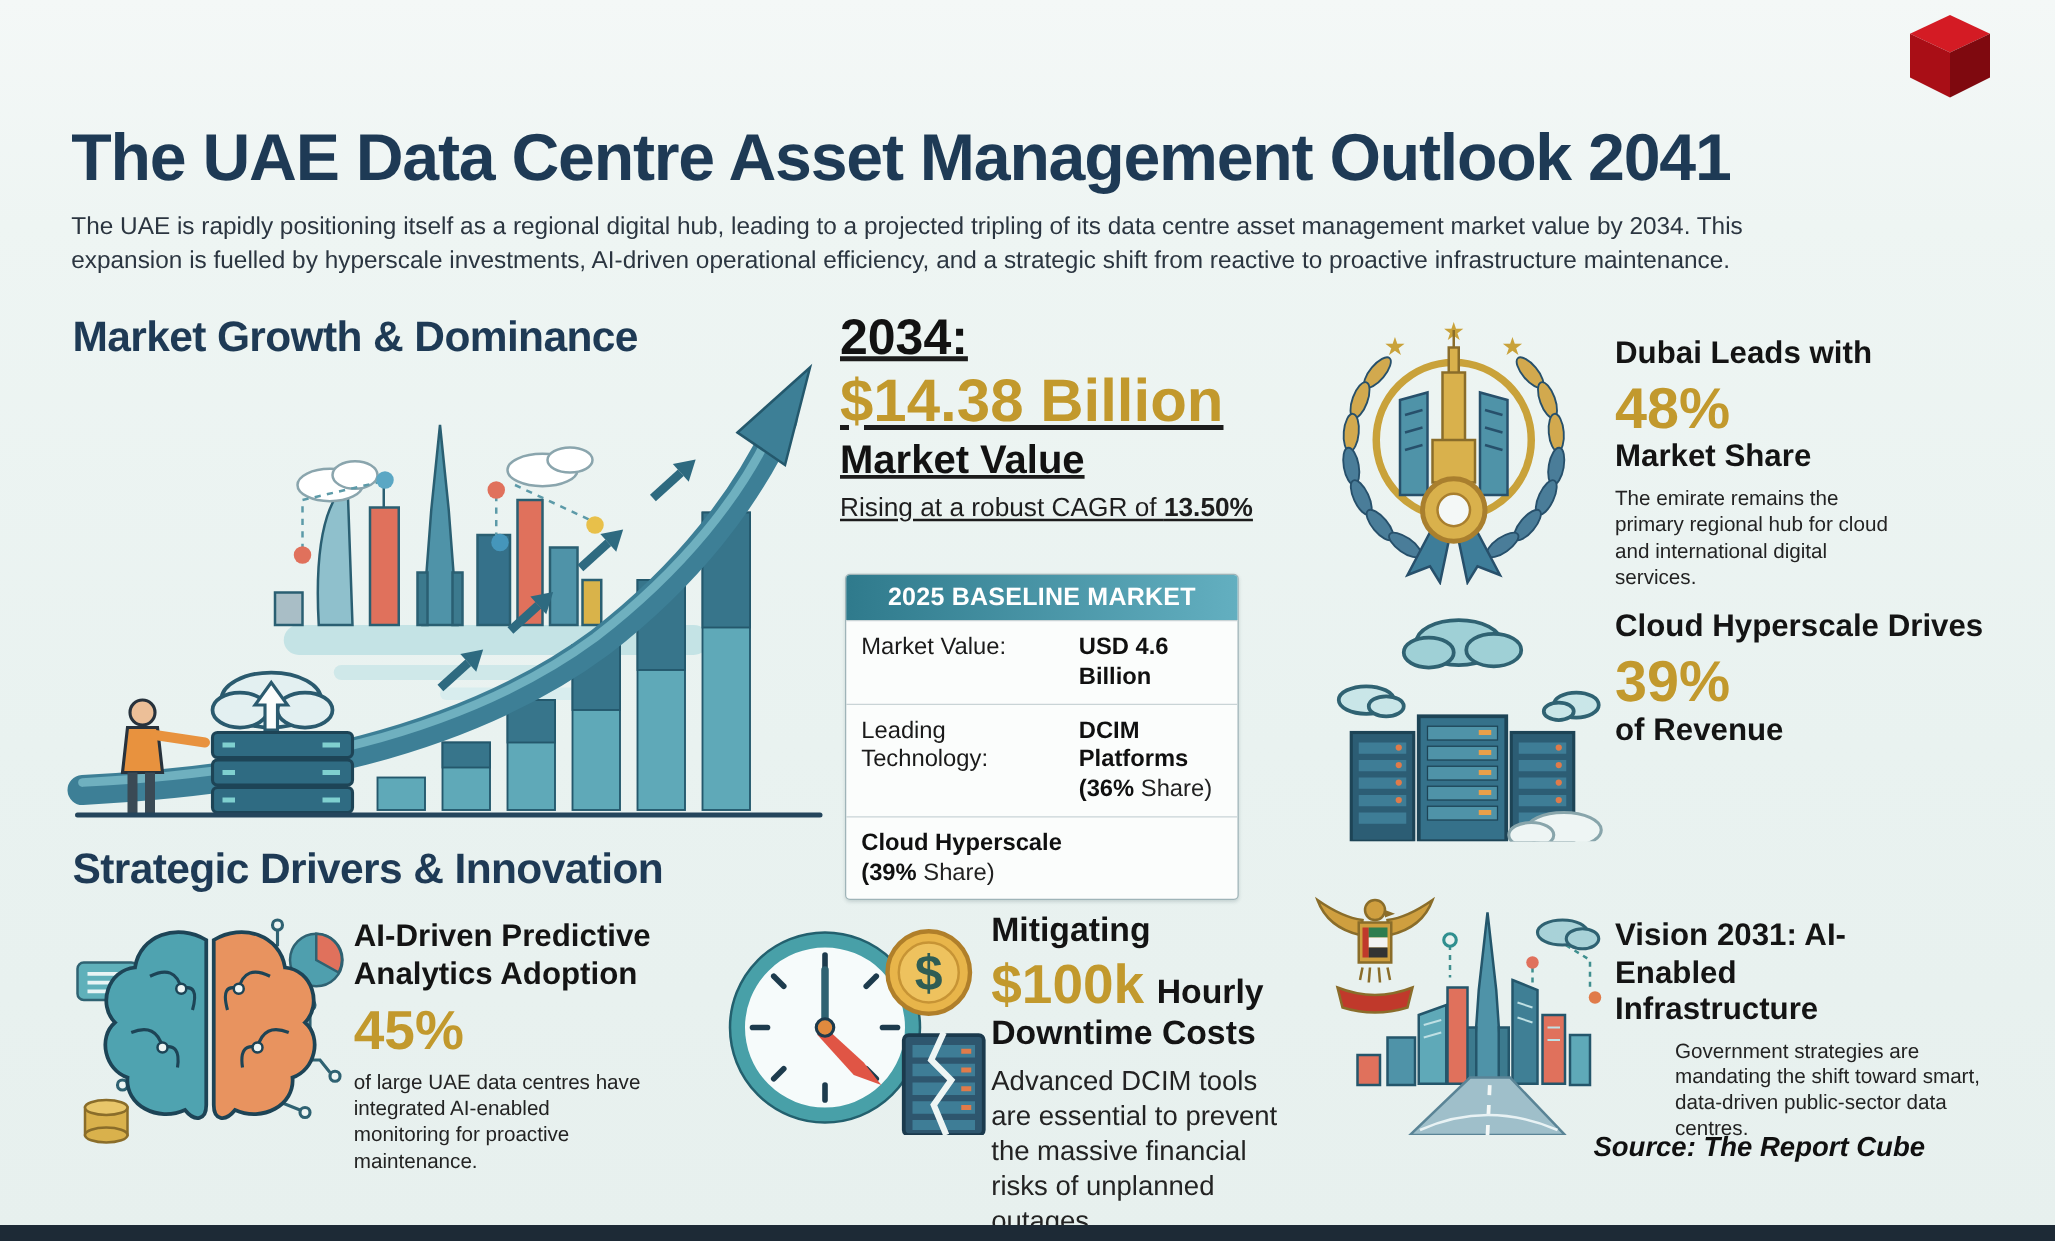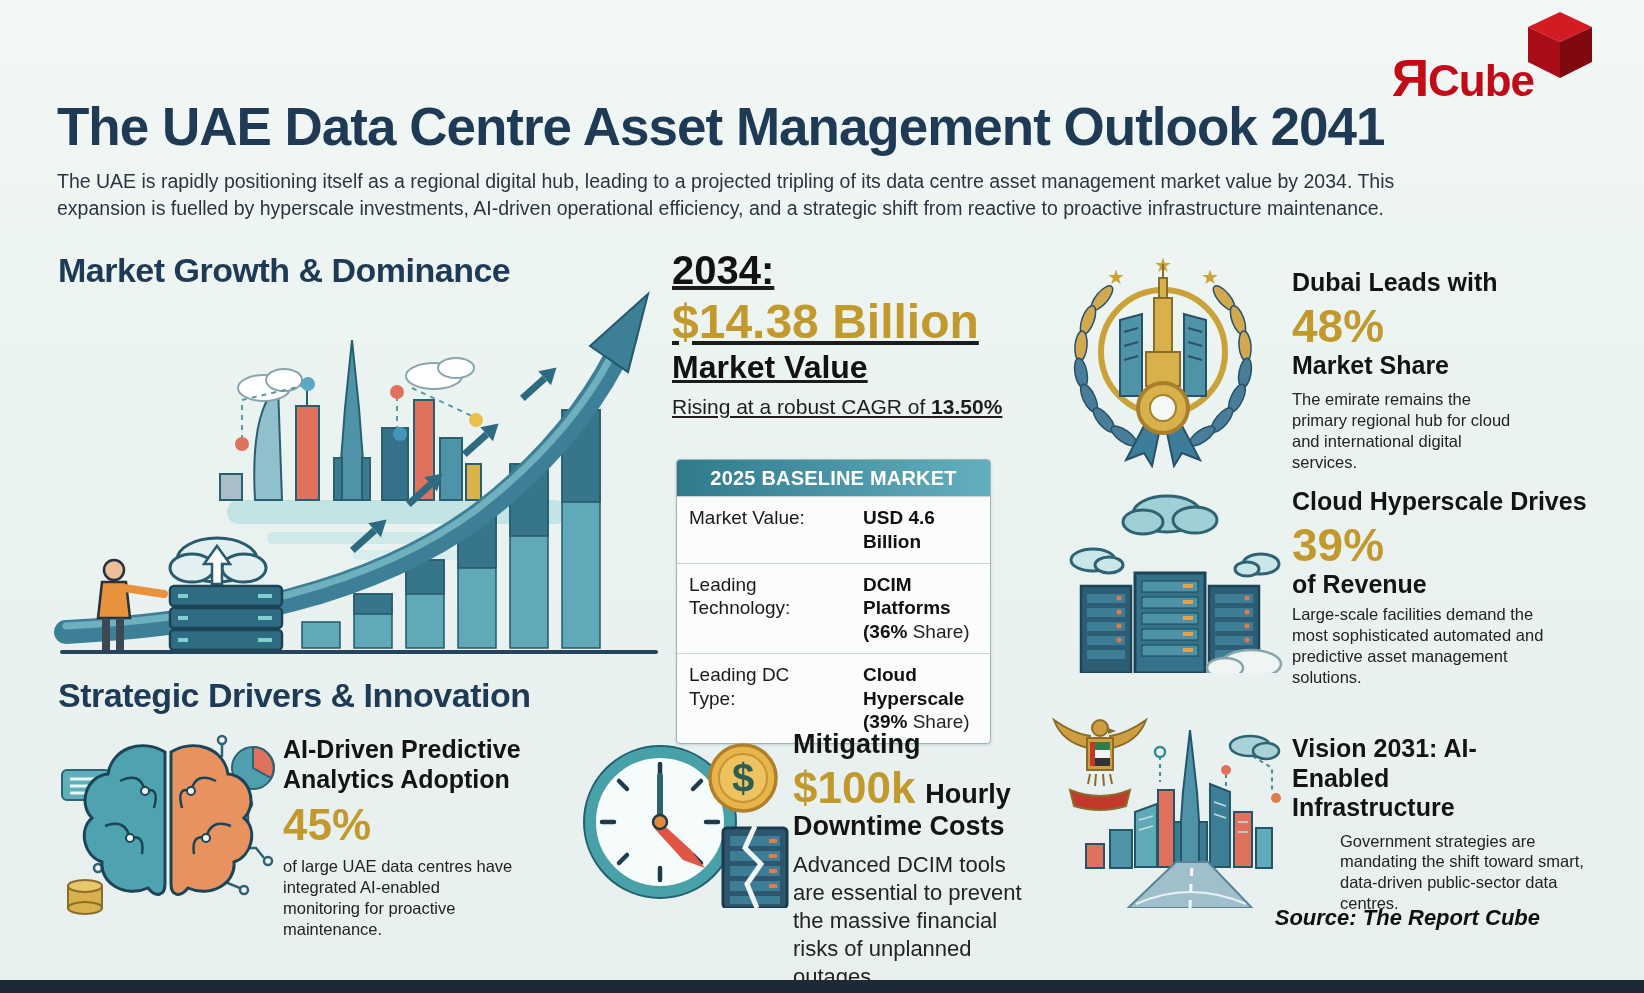--- a/index.html
+++ b/index.html
@@ -78,21 +78,20 @@
   #il-brain{left:50px;top:726px;}
   #il-clock{left:575px;top:726px;}
   #il-city{left:1040px;top:712px;}
 </style>
 </head>
 <body>
 
 <div id="canvas">
 
   <div class="logo">
-    <div class="logo-text"><span class="logo-r">Я</span><span class="logo-word">Cube</span></div>
     <svg class="logo-cube" width="64" height="68" viewBox="0 0 64 68">
       <polygon points="32,0 64,15 32,30 0,15" fill="#d41b24"></polygon>
       <polygon points="0,15 32,30 32,66 0,50" fill="#a90e16"></polygon>
       <polygon points="64,15 32,30 32,66 64,50" fill="#7f090f"></polygon>
     </svg>
   </div>
 
   <h1 class="title">The UAE Data Centre Asset Management Outlook 2041</h1>
   <p class="intro">The UAE is rapidly positioning itself as a regional digital hub, leading to a projected tripling of its data centre asset management market value by 2034. This expansion is fuelled by hyperscale investments, AI-driven operational efficiency, and a strategic shift from reactive to proactive infrastructure maintenance.</p>
 
@@ -219,21 +218,20 @@
       <div class="btable-label">Market Value:</div>
       <div class="btable-value">
           <span class="v">USD 4.6 Billion</span>
         </div>
     </div>
     <div class="btable-row">
       <div class="btable-label">Leading Technology:</div>
       <div class="btable-value"><span class="v">DCIM Platforms</span><span class="pct">(36%</span><span class="shl"> Share)</span></div>
     </div>
     <div class="btable-row">
-      <div class="btable-label">Leading DC Type:</div>
       <div class="btable-value"><span class="v">Cloud Hyperscale</span><span class="pct">(39%</span><span class="shl"> Share)</span></div>
     </div>
   </div>
 
   <svg class="illus" id="il-badge" width="210" height="212" viewBox="0 0 210 212">
     <circle cx="105" cy="96" r="62" fill="none" stroke="#c9a23a" stroke-width="6"></circle>
     <g fill="#c9a23a" font-size="20" font-family="DejaVu Sans, sans-serif" text-anchor="middle">
       <text x="58" y="28">★</text>
         <text x="105" y="16">★</text>
         <text x="152" y="28">★</text>
@@ -345,21 +343,20 @@
     <g fill="#eef5f4" stroke="#88a5ab" stroke-width="2.5">
       <ellipse cx="196" cy="186" rx="30" ry="14"></ellipse>
         <ellipse cx="170" cy="190" rx="18" ry="10"></ellipse>
     </g>
   </svg>
 
   <div class="block" id="block-hyper">
     <span class="stat-title">Cloud Hyperscale Drives</span>
     <span class="stat-number">39%</span>
     <span class="stat-sub">of Revenue</span>
-    <span class="desc">Large-scale facilities demand the most sophisticated automated and predictive asset management solutions.</span>
   </div>
 
   <svg class="illus" id="il-brain" width="235" height="192" viewBox="0 0 235 192">
     <g>
       <rect x="12" y="44" width="48" height="30" rx="5" fill="#5fb0ba" stroke="#2f6272" stroke-width="2"></rect>
       <line x1="20" y1="53" x2="52" y2="53" stroke="#e8f4f5" stroke-width="3"></line>
       <line x1="20" y1="60" x2="52" y2="60" stroke="#e8f4f5" stroke-width="3"></line>
       <line x1="20" y1="67" x2="44" y2="67" stroke="#e8f4f5" stroke-width="3"></line>
     </g>
     <g>

